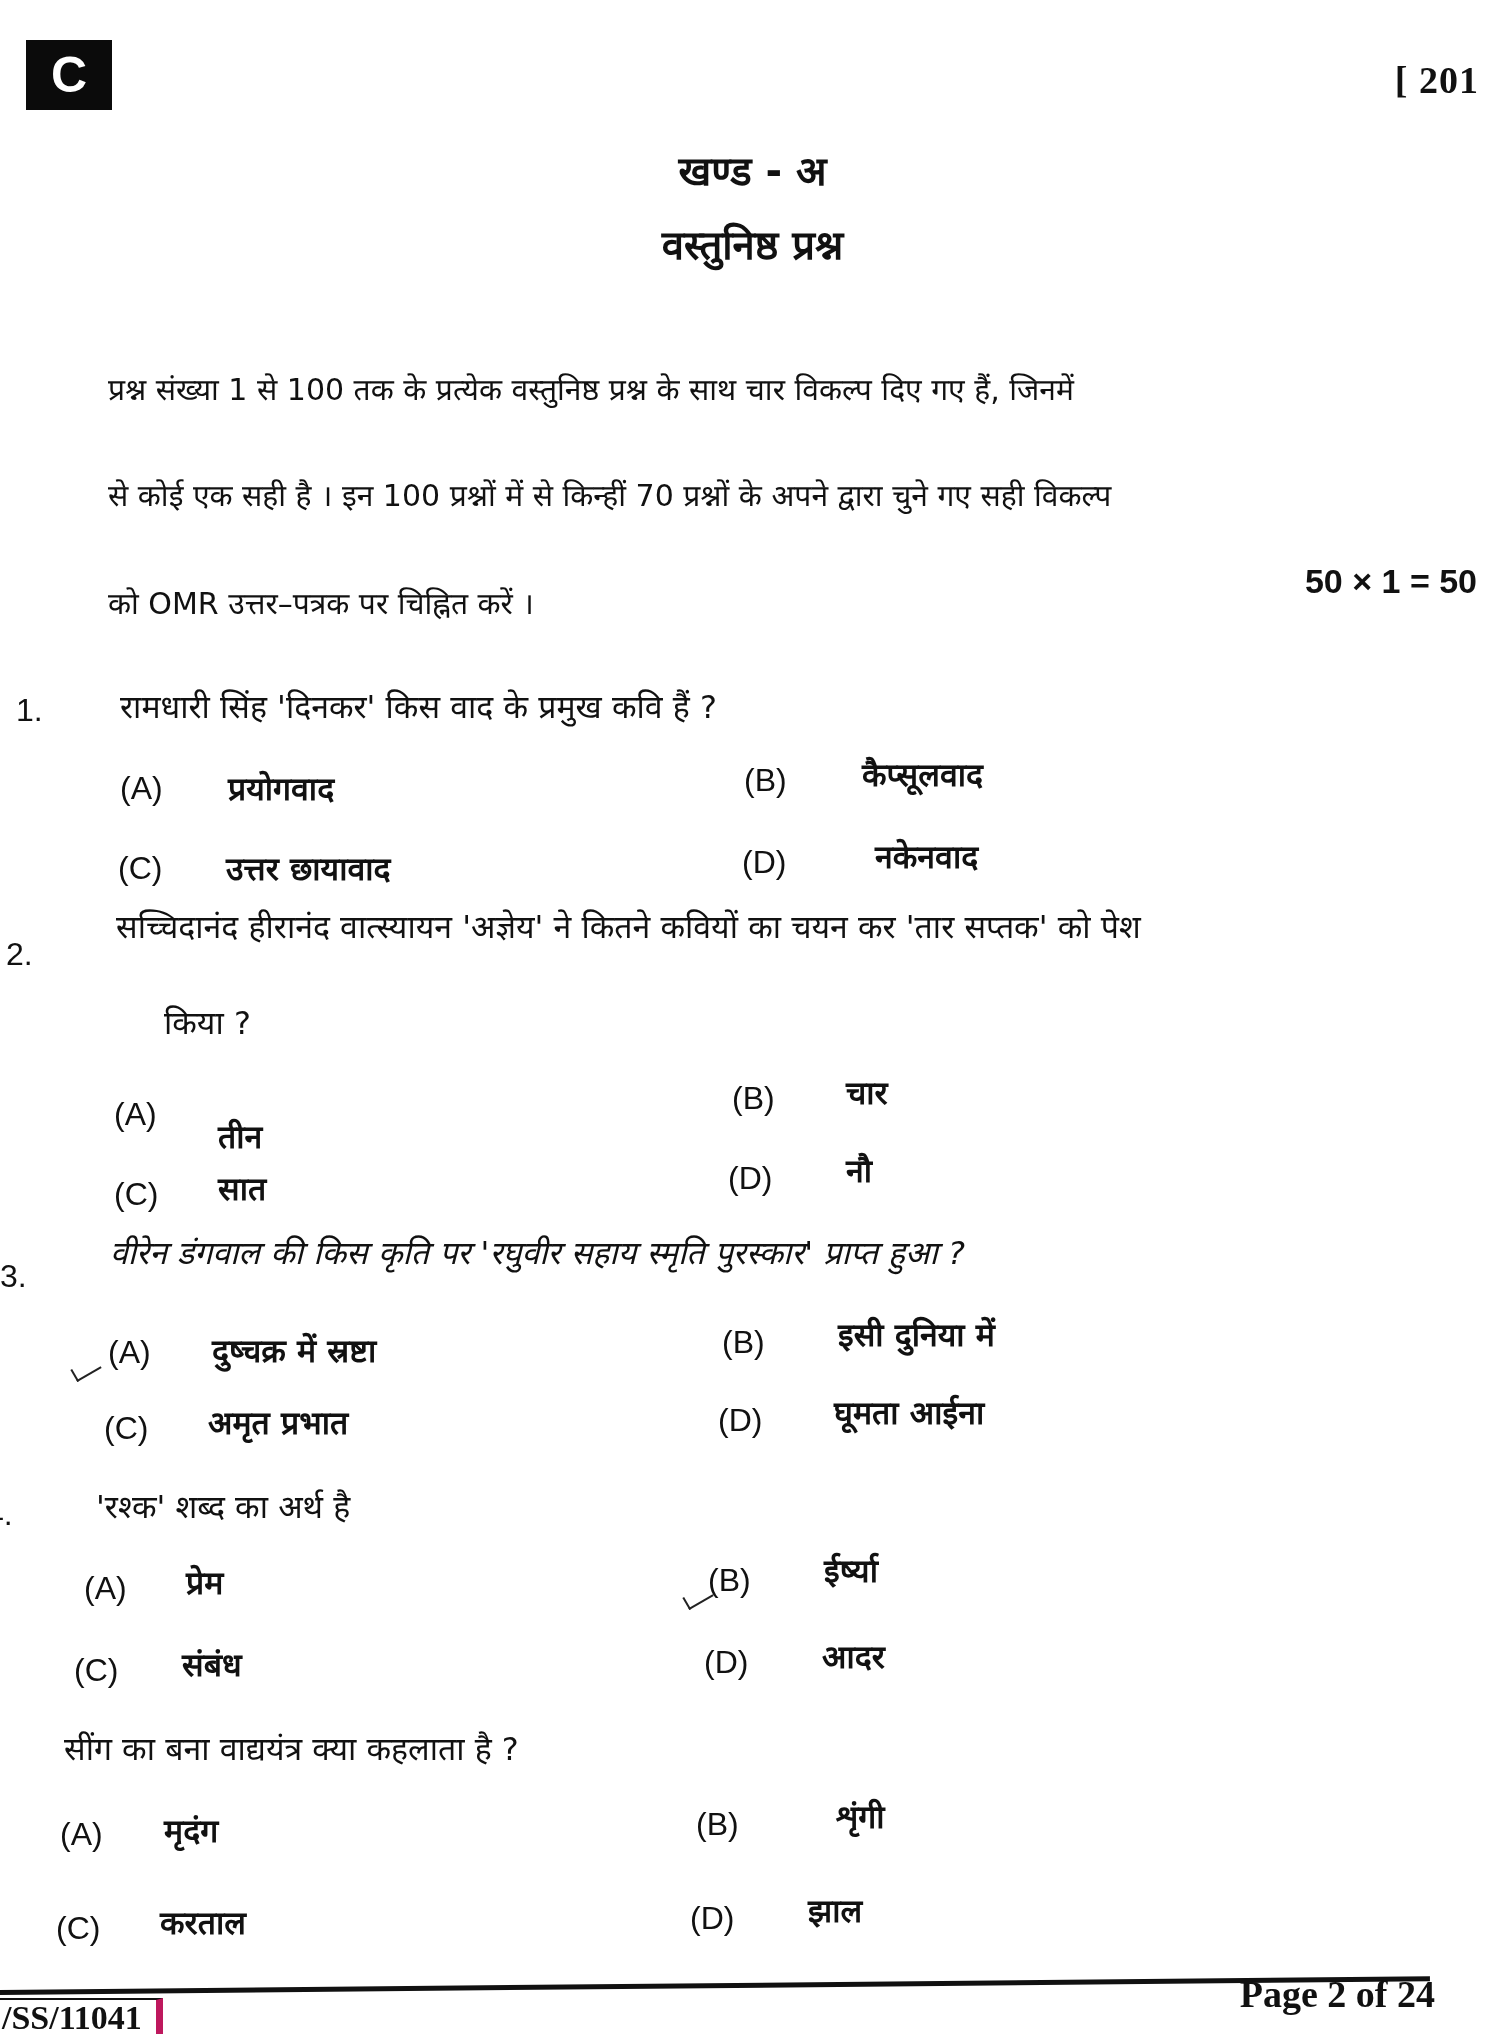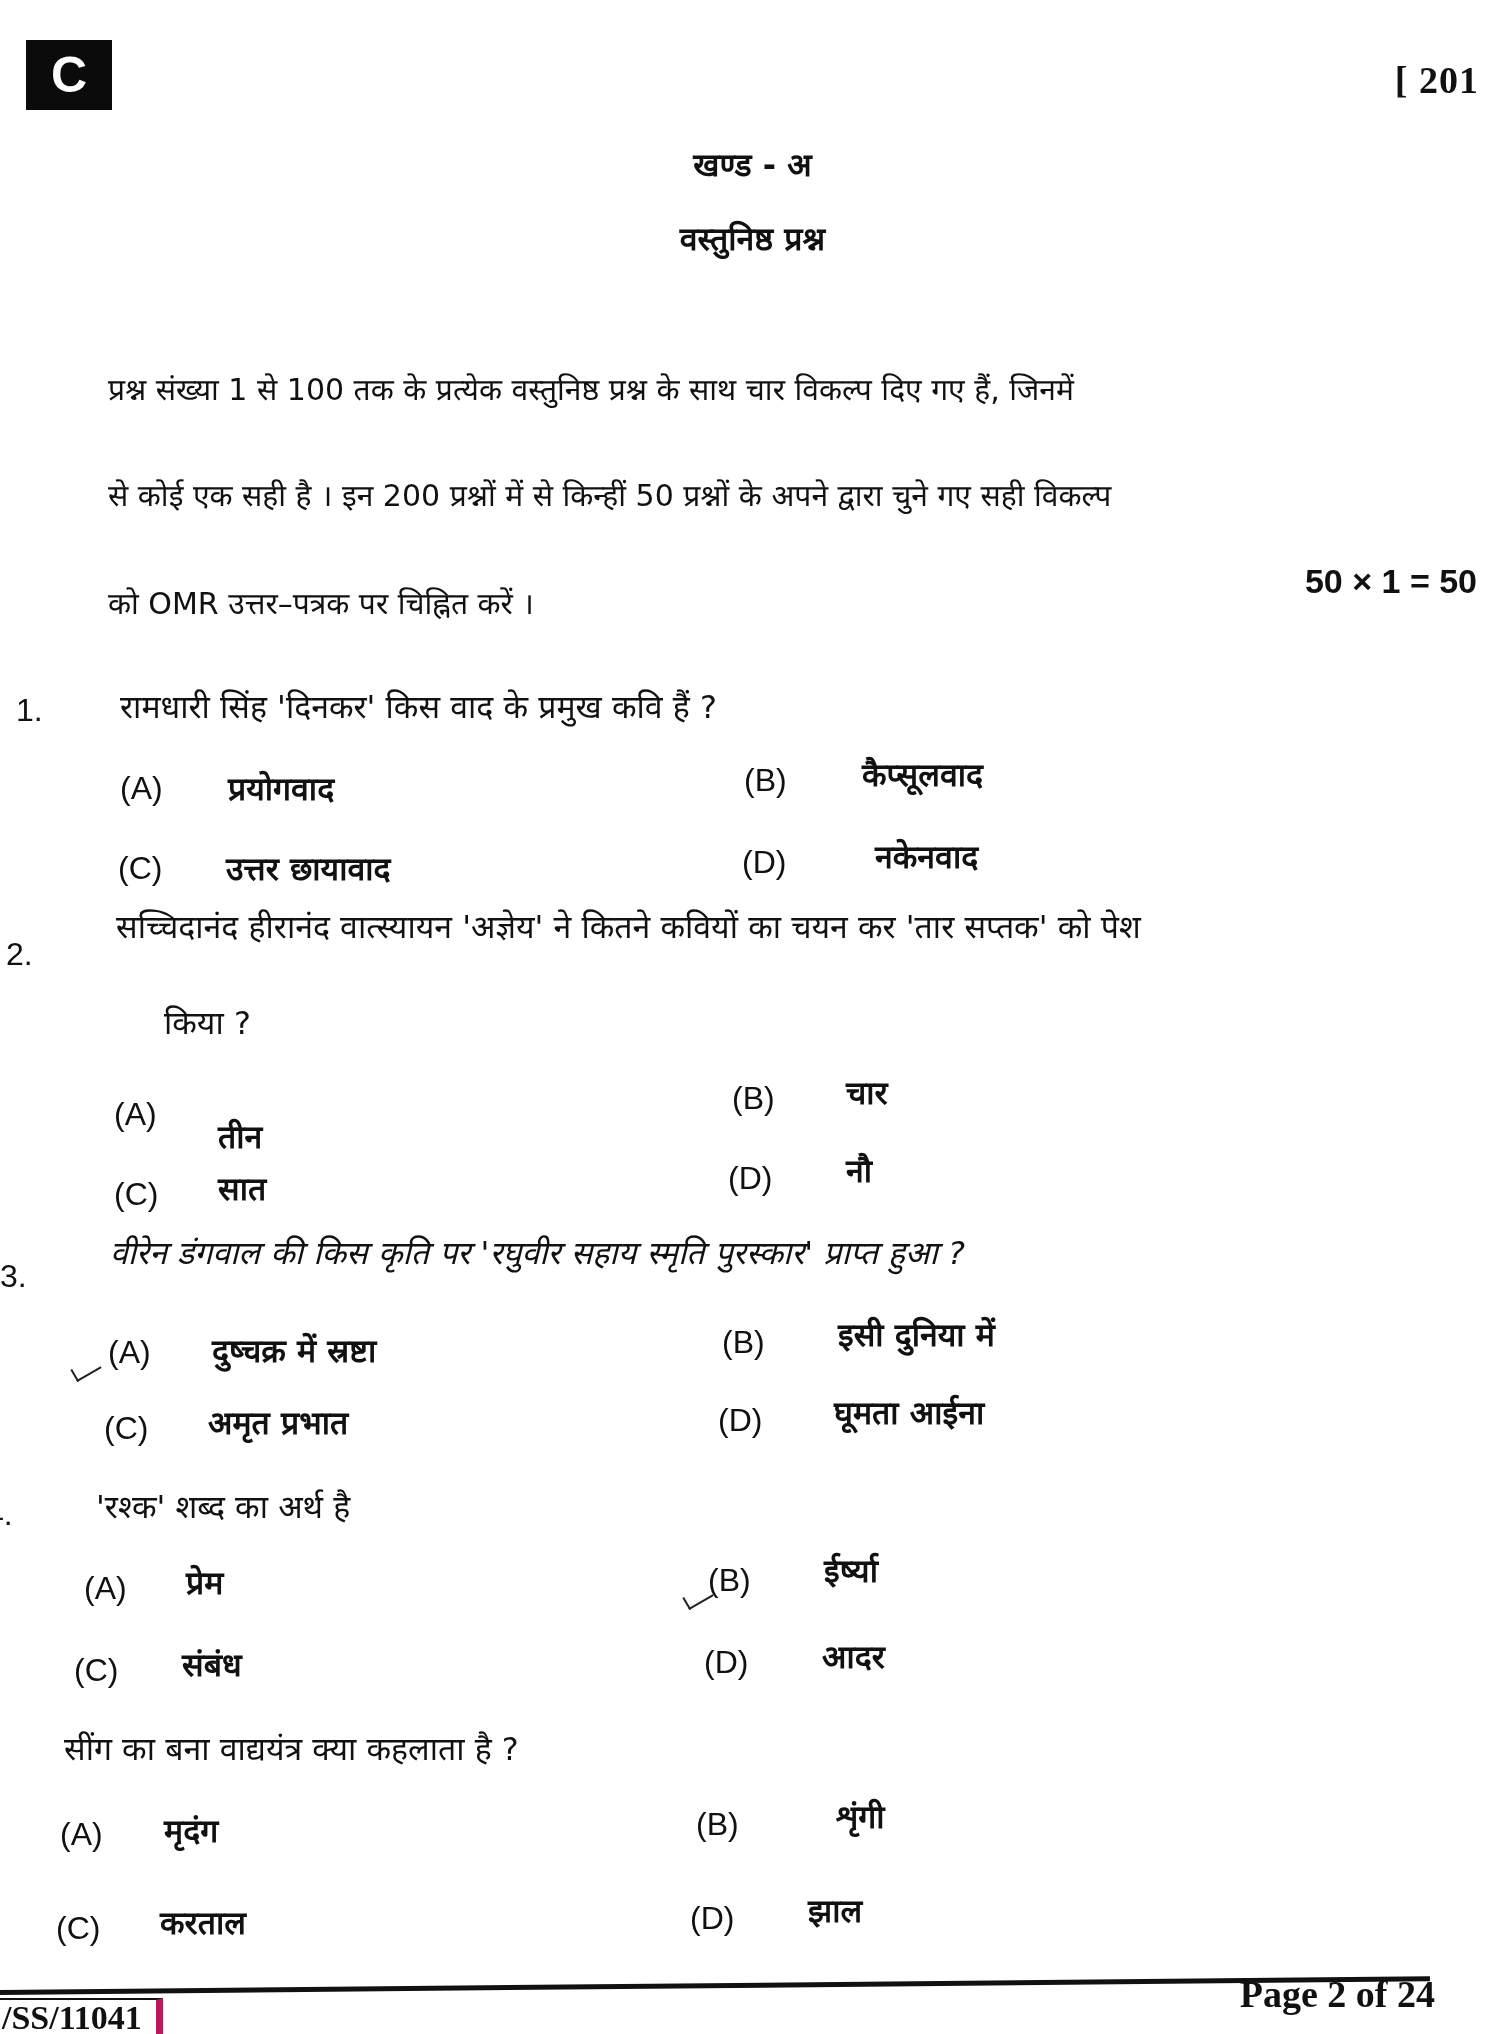--- a/index.html
+++ b/index.html
@@ -10,21 +10,21 @@
     .abs { position: absolute; }
     .badge {
       left: 26px; top: 40px; width: 86px; height: 70px; background: #0b0b0b;
       color: #ffffff; font-family: "Liberation Sans", sans-serif; font-weight: bold;
       font-size: 50px; display: flex; align-items: center; justify-content: center;
     }
     .code-top {
       right: 26px; top: 58px; font-family: "Liberation Serif", serif; font-weight: bold;
       font-size: 38px; letter-spacing: 1px;
     }
-    .section-title { left: 0; width: 1505px; text-align: center; font-weight: bold; font-size: 32px; }
+    .section-title { left: 0; width: 1505px; text-align: center; font-weight: bold; font-size: 40px; }
     .instr {
       left: 108px; width: 1390px; font-weight: normal; font-size: 30px; white-space: nowrap; overflow: hidden;
     }
     .marks { right: 28px; top: 562px; font-weight: bold; font-size: 34px; font-family: "Liberation Sans", sans-serif; }
     .qnum { font-family: "Liberation Sans", sans-serif; font-size: 32px; }
     .qtext { font-size: 32px; white-space: nowrap; }
     .opt-label { font-family: "Liberation Sans", sans-serif; font-size: 32px; }
     .opt-text { font-size: 32px; font-weight: bold; white-space: nowrap; }
     .footer-line {
       left: 0; top: 1990px; width: 1430px; height: 5px; background: #111;
@@ -43,21 +43,21 @@
 </head>
 <body>
 
 <div class="abs badge">C</div>
 <div class="abs code-top">[ 201</div>
 
 <div class="abs section-title" style="top:142px;">खण्ड - अ</div>
 <div class="abs section-title" style="top:216px;">वस्तुनिष्ठ प्रश्न</div>
 
 <div class="abs instr" style="top:368px;">प्रश्न संख्या  1 से  100 तक के प्रत्येक वस्तुनिष्ठ प्रश्न के साथ चार विकल्प दिए गए हैं, जिनमें</div>
-<div class="abs instr" style="top:474px;">से कोई एक सही है । इन 200 प्रश्नों में से किन्हीं  50 प्रश्नों के अपने द्वारा चुने गए सही विकल्प</div>
+<div class="abs instr" style="top:474px;">से कोई एक सही है । इन 100 प्रश्नों में से किन्हीं  70 प्रश्नों के अपने द्वारा चुने गए सही विकल्प</div>
 <div class="abs instr" style="top:582px;">को  OMR  उत्तर–पत्रक पर चिह्नित करें ।</div>
 <div class="abs marks">50 × 1 = 50</div>
 
 <div>
   <div class="abs qnum" style="left:16px; top:692px;">1.</div>
   <div class="abs qtext" style="left:120px; top:684px;">रामधारी सिंह 'दिनकर' किस वाद के प्रमुख कवि हैं ?</div>
   <div class="abs opt-label" style="left:120px; top:770px;">(A)</div>
   <div class="abs opt-text" style="left:228px; top:766px;">प्रयोगवाद</div>
   <div class="abs opt-label" style="left:744px; top:762px;">(B)</div>
   <div class="abs opt-text" style="left:862px; top:752px;">कैप्सूलवाद</div>

